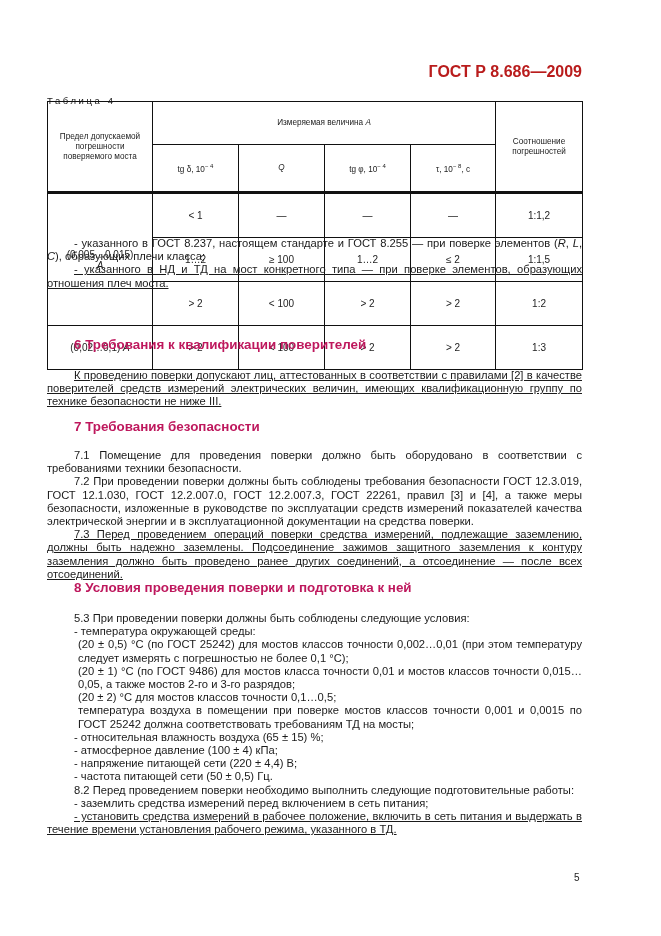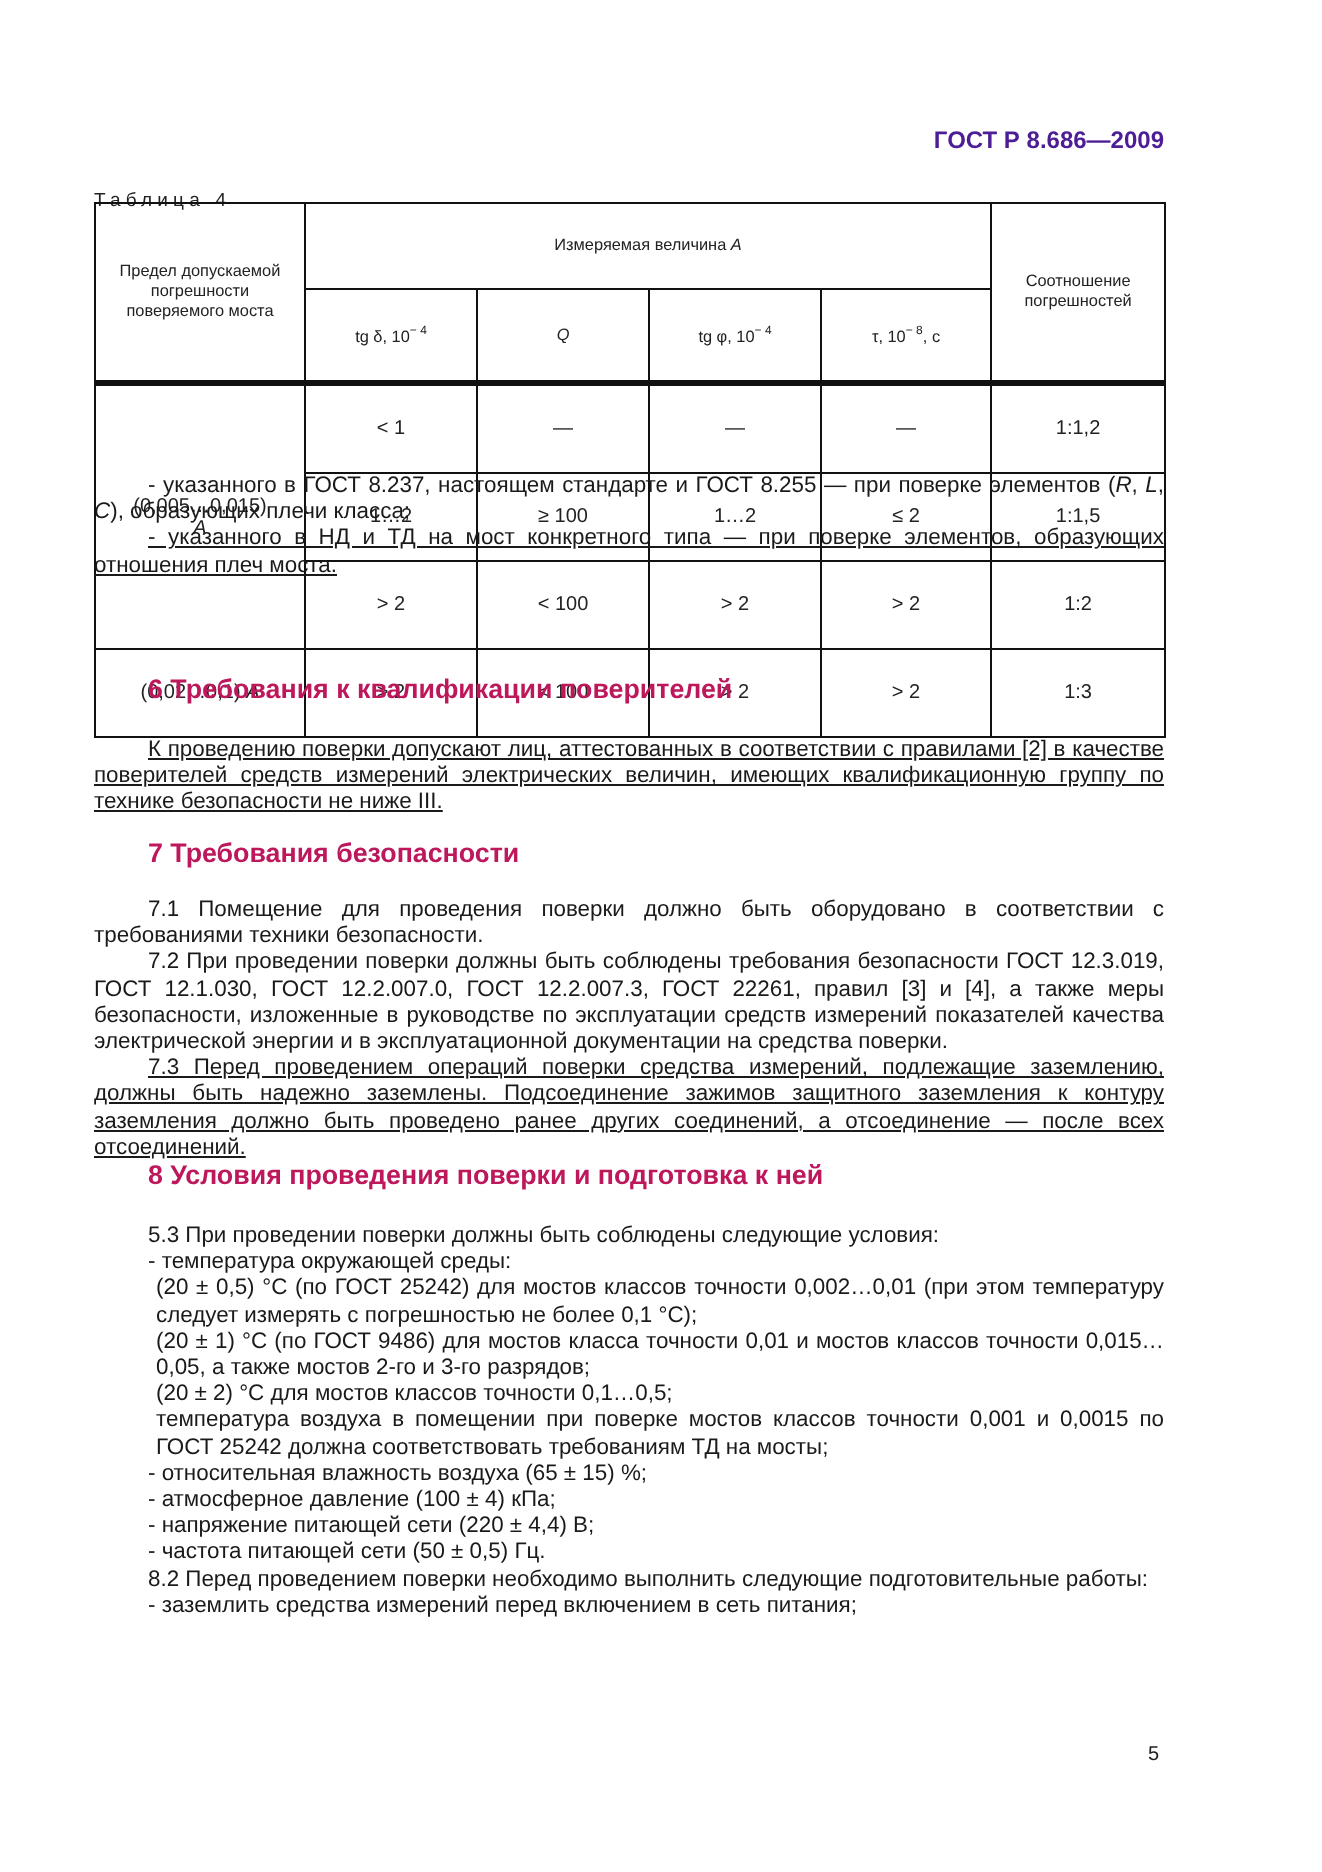--- a/index.html
+++ b/index.html
@@ -9,22 +9,22 @@
       font-family: "Liberation Sans", sans-serif;
       color: #1a1a1a;
       font-size: 11.2px;
       overflow: hidden;
     }
     .doc-header {
       position: absolute;
       top: 63px;
       right: 79px;
       font-weight: bold;
-      font-size: 12px;
-      color: #4c1d95;
+      font-size: 16px;
+      color: #b91c1c;
     }
     .table-caption {
       position: absolute;
       top: 95px;
       left: 47px;
       font-size: 9.5px;
       letter-spacing: 2.6px;
       color: #222;
     }
     table.data-table {
@@ -169,15 +169,16 @@
   <p class="hang2">(20 ± 0,5) °С (по ГОСТ 25242) для мостов классов точности 0,002…0,01 (при этом температуру следует измерять с погрешностью не более 0,1 °С);</p>
   <p class="hang2">(20 ± 1) °С (по ГОСТ 9486) для мостов класса точности 0,01 и мостов классов точности 0,015…0,05, а также мостов 2-го и 3-го разрядов;</p>
   <p class="hang2">(20 ± 2) °С для мостов классов точности 0,1…0,5;</p>
   <p class="hang2">температура воздуха в помещении при поверке мостов классов точности 0,001 и 0,0015 по ГОСТ 25242 должна соответствовать требованиям ТД на мосты;</p>
   <p class="hang">- относительная влажность воздуха (65 ± 15) %;</p>
   <p class="hang">- атмосферное давление (100 ± 4) кПа;</p>
   <p class="hang">- напряжение питающей сети (220 ± 4,4) В;</p>
   <p class="hang">- частота питающей сети (50 ± 0,5) Гц.</p>
   <p>8.2  Перед проведением поверки необходимо выполнить следующие подготовительные работы:</p>
   <p>- заземлить средства измерений перед включением в сеть питания;</p>
+  <p class="lastline">- установить средства измерений в рабочее положение, включить в сеть питания и выдержать в течение времени установления рабочего режима, указанного в ТД.</p>
 </div>
 
 <div class="page-number">5</div>
 
 </body></html>

